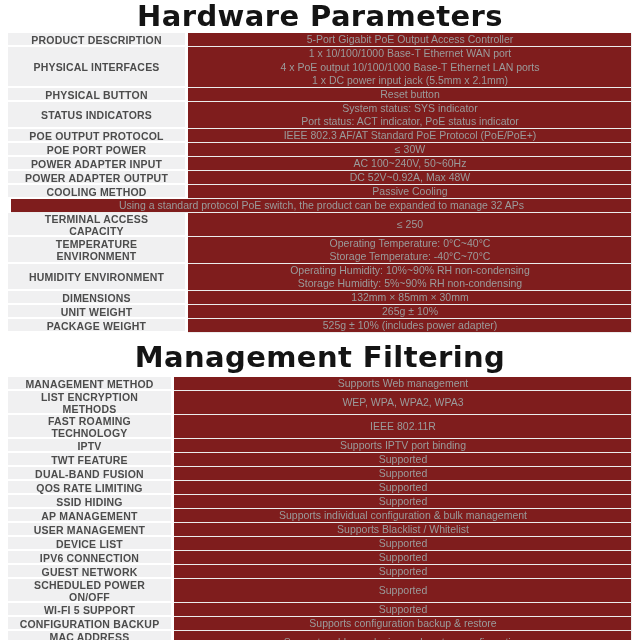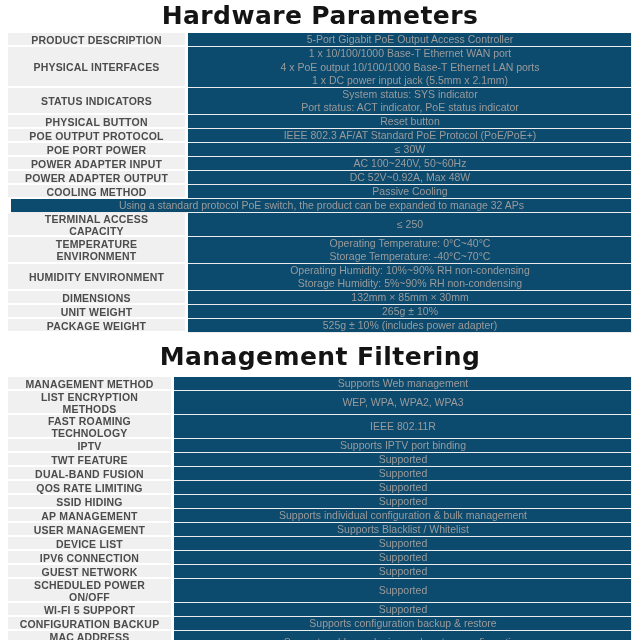--- a/index.html
+++ b/index.html
@@ -13,21 +13,21 @@
     overflow: hidden;
     font-family: "Liberation Sans", sans-serif;
   }
   .page {
     padding: 1px 8px 0 8px;
     box-sizing: border-box;
   }
   .section-title {
     text-align: center;
     font-family: "DejaVu Sans", sans-serif;
-    font-size: 25px;
+    font-size: 29px;
     font-weight: 700;
     color: #141414;
     letter-spacing: 0.4px;
     margin: 0;
     line-height: 30px;
   }
   .section-title.second {
     margin-top: 9px;
     margin-bottom: 5px;
   }
@@ -59,21 +59,21 @@
     padding: 0 9px;
     box-sizing: border-box;
   }
   .t1 .spec-label {
     width: 163px;
     flex: 0 0 163px;
   }
   .spec-value {
     flex: 1 1 auto;
     margin-left: 3px;
-    background: #0c4a6e;
+    background: #7f1d1d;
     box-shadow: inset 0 -1px 0 #ececec, inset -1px 0 0 #f1f1f1;
     display: flex;
     align-items: center;
     justify-content: center;
     text-align: center;
     font-size: 10.5px;
     color: #9b9b9b;
     line-height: 13.5px;
     white-space: pre-line;
     padding: 0 2px;
@@ -92,29 +92,29 @@
           <div class="spec-label">PRODUCT DESCRIPTION</div>
           <div class="spec-value">5-Port Gigabit PoE Output Access Controller</div>
         </div>
         <div class="spec-row">
           <div class="spec-label">PHYSICAL INTERFACES</div>
           <div class="spec-value">1 x 10/100/1000 Base-T Ethernet WAN port
 4 x PoE output 10/100/1000 Base-T Ethernet LAN ports
 1 x DC power input jack (5.5mm x 2.1mm)</div>
         </div>
         <div class="spec-row">
+          <div class="spec-label">PHYSICAL BUTTON</div>
+          <div class="spec-value">Reset button</div>
+        </div>
+        <div class="spec-row">
           <div class="spec-label">STATUS INDICATORS</div>
           <div class="spec-value">System status: SYS indicator
 Port status: ACT indicator, PoE status indicator</div>
         </div>
         <div class="spec-row">
-          <div class="spec-label">PHYSICAL BUTTON</div>
-          <div class="spec-value">Reset button</div>
-        </div>
-        <div class="spec-row">
           <div class="spec-label">POE OUTPUT PROTOCOL</div>
           <div class="spec-value">IEEE 802.3 AF/AT Standard PoE Protocol (PoE/PoE+)</div>
         </div>
         <div class="spec-row">
           <div class="spec-label">POE PORT POWER</div>
           <div class="spec-value">≤ 30W</div>
         </div>
         <div class="spec-row">
           <div class="spec-label">POWER ADAPTER INPUT</div>
           <div class="spec-value">AC 100~240V, 50~60Hz</div>

